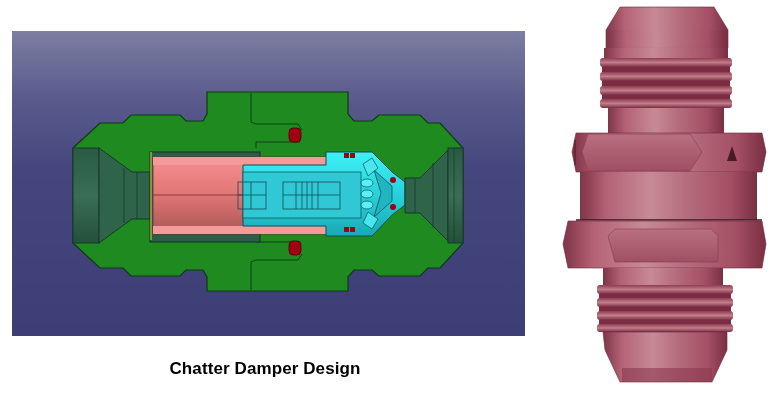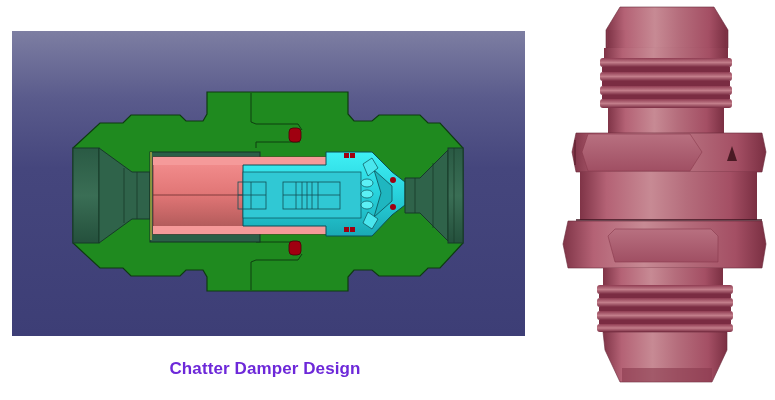--- a/index.html
+++ b/index.html
@@ -9,21 +9,21 @@
       font-family: "Liberation Sans", sans-serif;
     }
     .panel {
       position: absolute; left: 12px; top: 31px; width: 513px; height: 305px;
       background: linear-gradient(to bottom, #7d7ea2 0%, #5a5b8c 22%, #45467d 45%, #3d3e76 100%);
       overflow: hidden;
     }
     .panel svg { position: absolute; left: 0; top: 0; }
     .caption {
       position: absolute; left: 110px; top: 359px; width: 310px;
-      text-align: center; font-weight: bold; font-size: 17px; color: #6d28d9;
+      text-align: center; font-weight: bold; font-size: 17px; color: #000000;
       letter-spacing: 0.1px;
     }
     .photo { position: absolute; left: 545px; top: 0; width: 230px; height: 400px; }
     .photo svg { position: absolute; left: 0; top: 0; }
   </style>
 </head>
 <body>
 
 <div class="panel">
   <svg width="513" height="305" viewBox="12 31 513 305">

